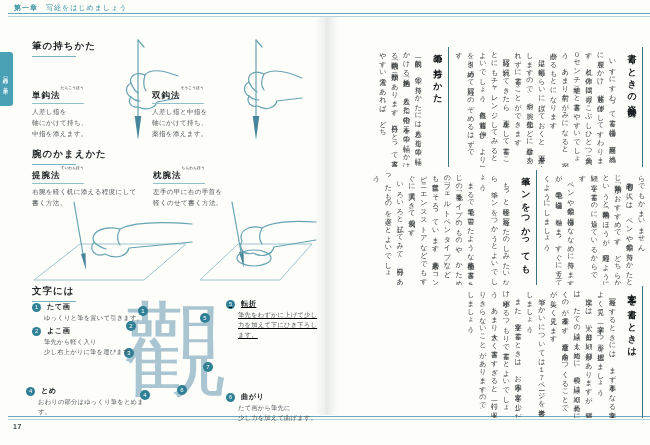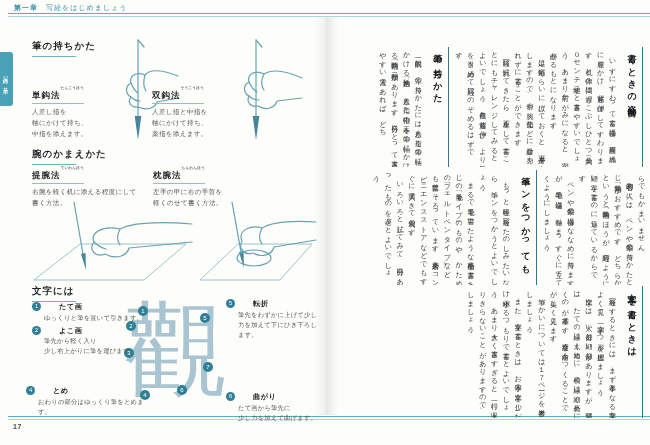--- a/index.html
+++ b/index.html
@@ -25,21 +25,21 @@
   .lp-heading::after{content:"";display:block;width:44px;height:1px;background:#74b4c2;margin-top:2.5px;}
   .lp-item{position:absolute;}
   .lp-label{display:inline-block;font-size:8.5px;font-weight:bold;color:#1f2426;
             border-bottom:1px solid #8fc0cb;padding-bottom:1px;letter-spacing:1px;}
   .lp-label rt{font-size:3.8px;color:#777;letter-spacing:0;}
   .lp-desc{font-size:6.6px;color:#50575a;line-height:1.65;white-space:pre-line;margin-top:3px;letter-spacing:.3px;}
   .illust{position:absolute;}
   .illust svg{display:block;}
   
   .stroke-item{position:absolute;}
-  .stroke-head{display:flex;align-items:flex-start;gap:18px;}
+  .stroke-head{display:flex;align-items:flex-end;gap:6px;}
   .badge{display:inline-block;width:9px;height:9px;border-radius:50%;background:#2f7f95;
          color:#fff;font-size:5.8px;line-height:9px;text-align:center;flex:0 0 auto;}
   .stroke-label{font-size:7.2px;font-weight:bold;color:#23282a;letter-spacing:.5px;}
   .stroke-desc{font-size:6.3px;color:#50575a;line-height:1.6;white-space:pre-line;margin:1px 0 0 12px;letter-spacing:.2px;}
   .big-char{position:absolute;left:124px;top:297px;font-size:103px;line-height:105px;
             color:#a9c5d1;font-family:"DejaVu Serif","Liberation Serif",serif;}
   .char-badge{position:absolute;width:10px;height:10px;border-radius:50%;background:#2f7f95;
               color:#fff;font-size:6px;line-height:10px;text-align:center;}
   
   .vband{position:absolute;writing-mode:vertical-rl;overflow:hidden;
@@ -154,36 +154,36 @@
   <span class="char-badge" style="left:177px;top:385px;">6</span>
   <span class="char-badge" style="left:203px;top:362px;">7</span>
 
   <div class="stroke-item" style="left:32px;top:302px;width:125px;">
     <div class="stroke-head">
         <span class="badge">1</span>
         <span class="stroke-label">たて画</span>
       </div>
     <div class="stroke-desc">ゆっくりと筆を置いて引きます。</div>
   </div>
-  <div class="stroke-item" style="left:32px;top:326px;width:125px;font-family:Liberation Mono, monospace;">
+  <div class="stroke-item" style="left:32px;top:326px;width:125px;">
     <div class="stroke-head">
         <span class="badge">2</span>
         <span class="stroke-label">よこ画</span>
       </div>
     <div class="stroke-desc">筆先から軽く入り
 少し右上がりに筆を運びます。</div>
   </div>
   <div class="stroke-item" style="left:26px;top:386px;width:130px;">
     <div class="stroke-head">
         <span class="badge">4</span>
         <span class="stroke-label">とめ</span>
       </div>
     <div class="stroke-desc">おわりの部分はゆっくり筆をとめます。</div>
   </div>
-  <div class="stroke-item" style="left:226px;top:299px;width:92px;">
+  <div class="stroke-item" style="left:226px;top:299px;width:92px;text-decoration:underline;">
     <div class="stroke-head">
         <span class="badge">5</span>
         <span class="stroke-label">転折</span>
       </div>
     <div class="stroke-desc">筆先をわずかに上げて少し
 力を加えて下にひき下ろし
 ます。</div>
   </div>
   <div class="stroke-item" style="left:226px;top:348px;width:92px;margin-top:44px;">
     <div class="stroke-head">

